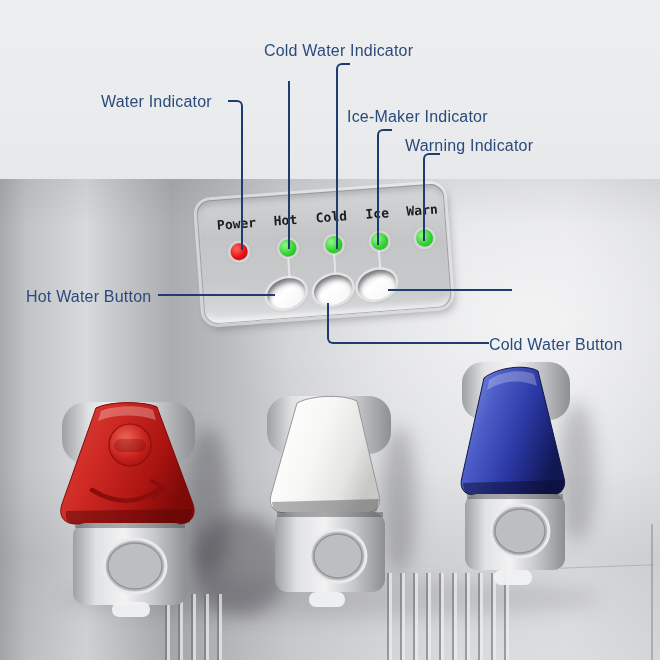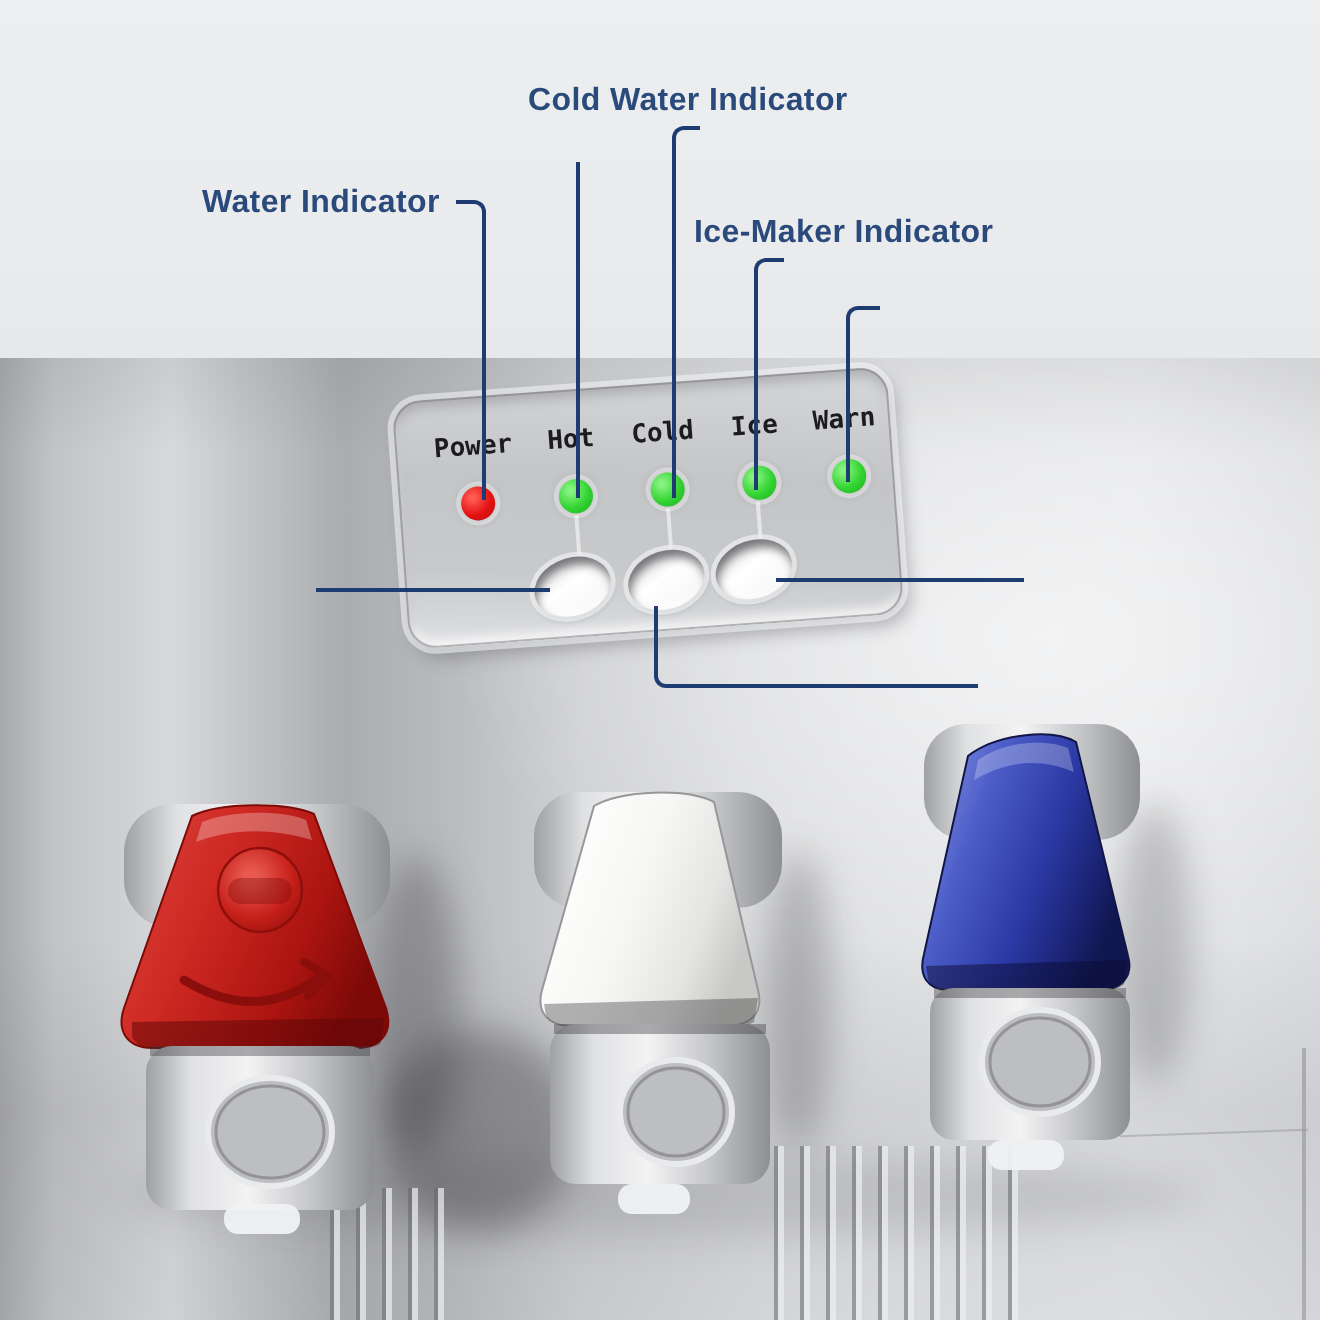--- a/index.html
+++ b/index.html
@@ -50,21 +50,21 @@
   .led-green{background:radial-gradient(circle at 35% 32%,#86f27f 8%,#33d433 55%,#1caf1c 100%);}
   .pline{position:absolute;top:63px;width:2px;height:23px;background:rgba(255,255,255,0.55);}
   .pbtn{position:absolute;top:84px;width:39px;height:29px;border-radius:50%;
     transform:rotate(-14deg);
     background:linear-gradient(160deg,#dcdcde 0%,#ffffff 45%,#f4f4f5 100%);
     box-shadow:inset 0 4px 5px rgba(20,20,25,0.55), inset 0 -2px 3px rgba(255,255,255,0.95),
       0 0 0 2.5px rgba(236,237,239,0.75), 0 2px 3px rgba(70,70,76,0.25);}
 
   
   .lab{color:#2b4a7c;font-size:16px;line-height:19px;white-space:nowrap;
-       letter-spacing:0.2px;font-weight:700;}
+       letter-spacing:0.2px;font-weight:400;}
   .ln{border:0 solid #1e3c72;}
   .ln-power{left:228px;top:100px;width:13px;height:148px;border-top-width:2px;border-right-width:2px;border-top-right-radius:6px;}
   .ln-hot{left:288px;top:81px;width:2px;height:168px;background:#1e3c72;}
   .ln-cold{left:336px;top:63px;width:12px;height:184px;border-top-width:2px;border-left-width:2px;border-top-left-radius:6px;}
   .ln-ice{left:377px;top:129px;width:13px;height:114px;border-top-width:2px;border-left-width:2px;border-top-left-radius:6px;}
   .ln-warn{left:423px;top:153px;width:15px;height:86px;border-top-width:2px;border-left-width:2px;border-top-left-radius:6px;}
   .ln-hotbtn{left:158px;top:294px;width:117px;height:2px;background:#1e3c72;}
   .ln-icebtn{left:388px;top:289px;width:124px;height:2px;background:#1e3c72;}
   .ln-coldbtn{left:327px;top:303px;width:160px;height:39px;border-left-width:2px;border-bottom-width:2px;border-bottom-left-radius:6px;}
 </style>
@@ -189,13 +189,16 @@
   <div class="abs ln ln-cold"></div>
   <div class="abs ln ln-ice"></div>
   <div class="abs ln ln-warn"></div>
   <div class="abs ln ln-hotbtn"></div>
   <div class="abs ln ln-icebtn"></div>
   <div class="abs ln ln-coldbtn"></div>
 
   <div class="abs lab" style="left:101px;top:92px">Water Indicator</div>
   <div class="abs lab" style="left:264px;top:41px">Cold Water Indicator</div>
   <div class="abs lab" style="left:347px;top:107px">Ice-Maker Indicator</div>
+  <div class="abs lab" style="left:405px;top:136px">Warning Indicator</div>
+  <div class="abs lab" style="left:26px;top:287px">Hot Water Button</div>
+  <div class="abs lab" style="left:489px;top:335px">Cold Water Button</div>
 </div>
 
 </body></html>

